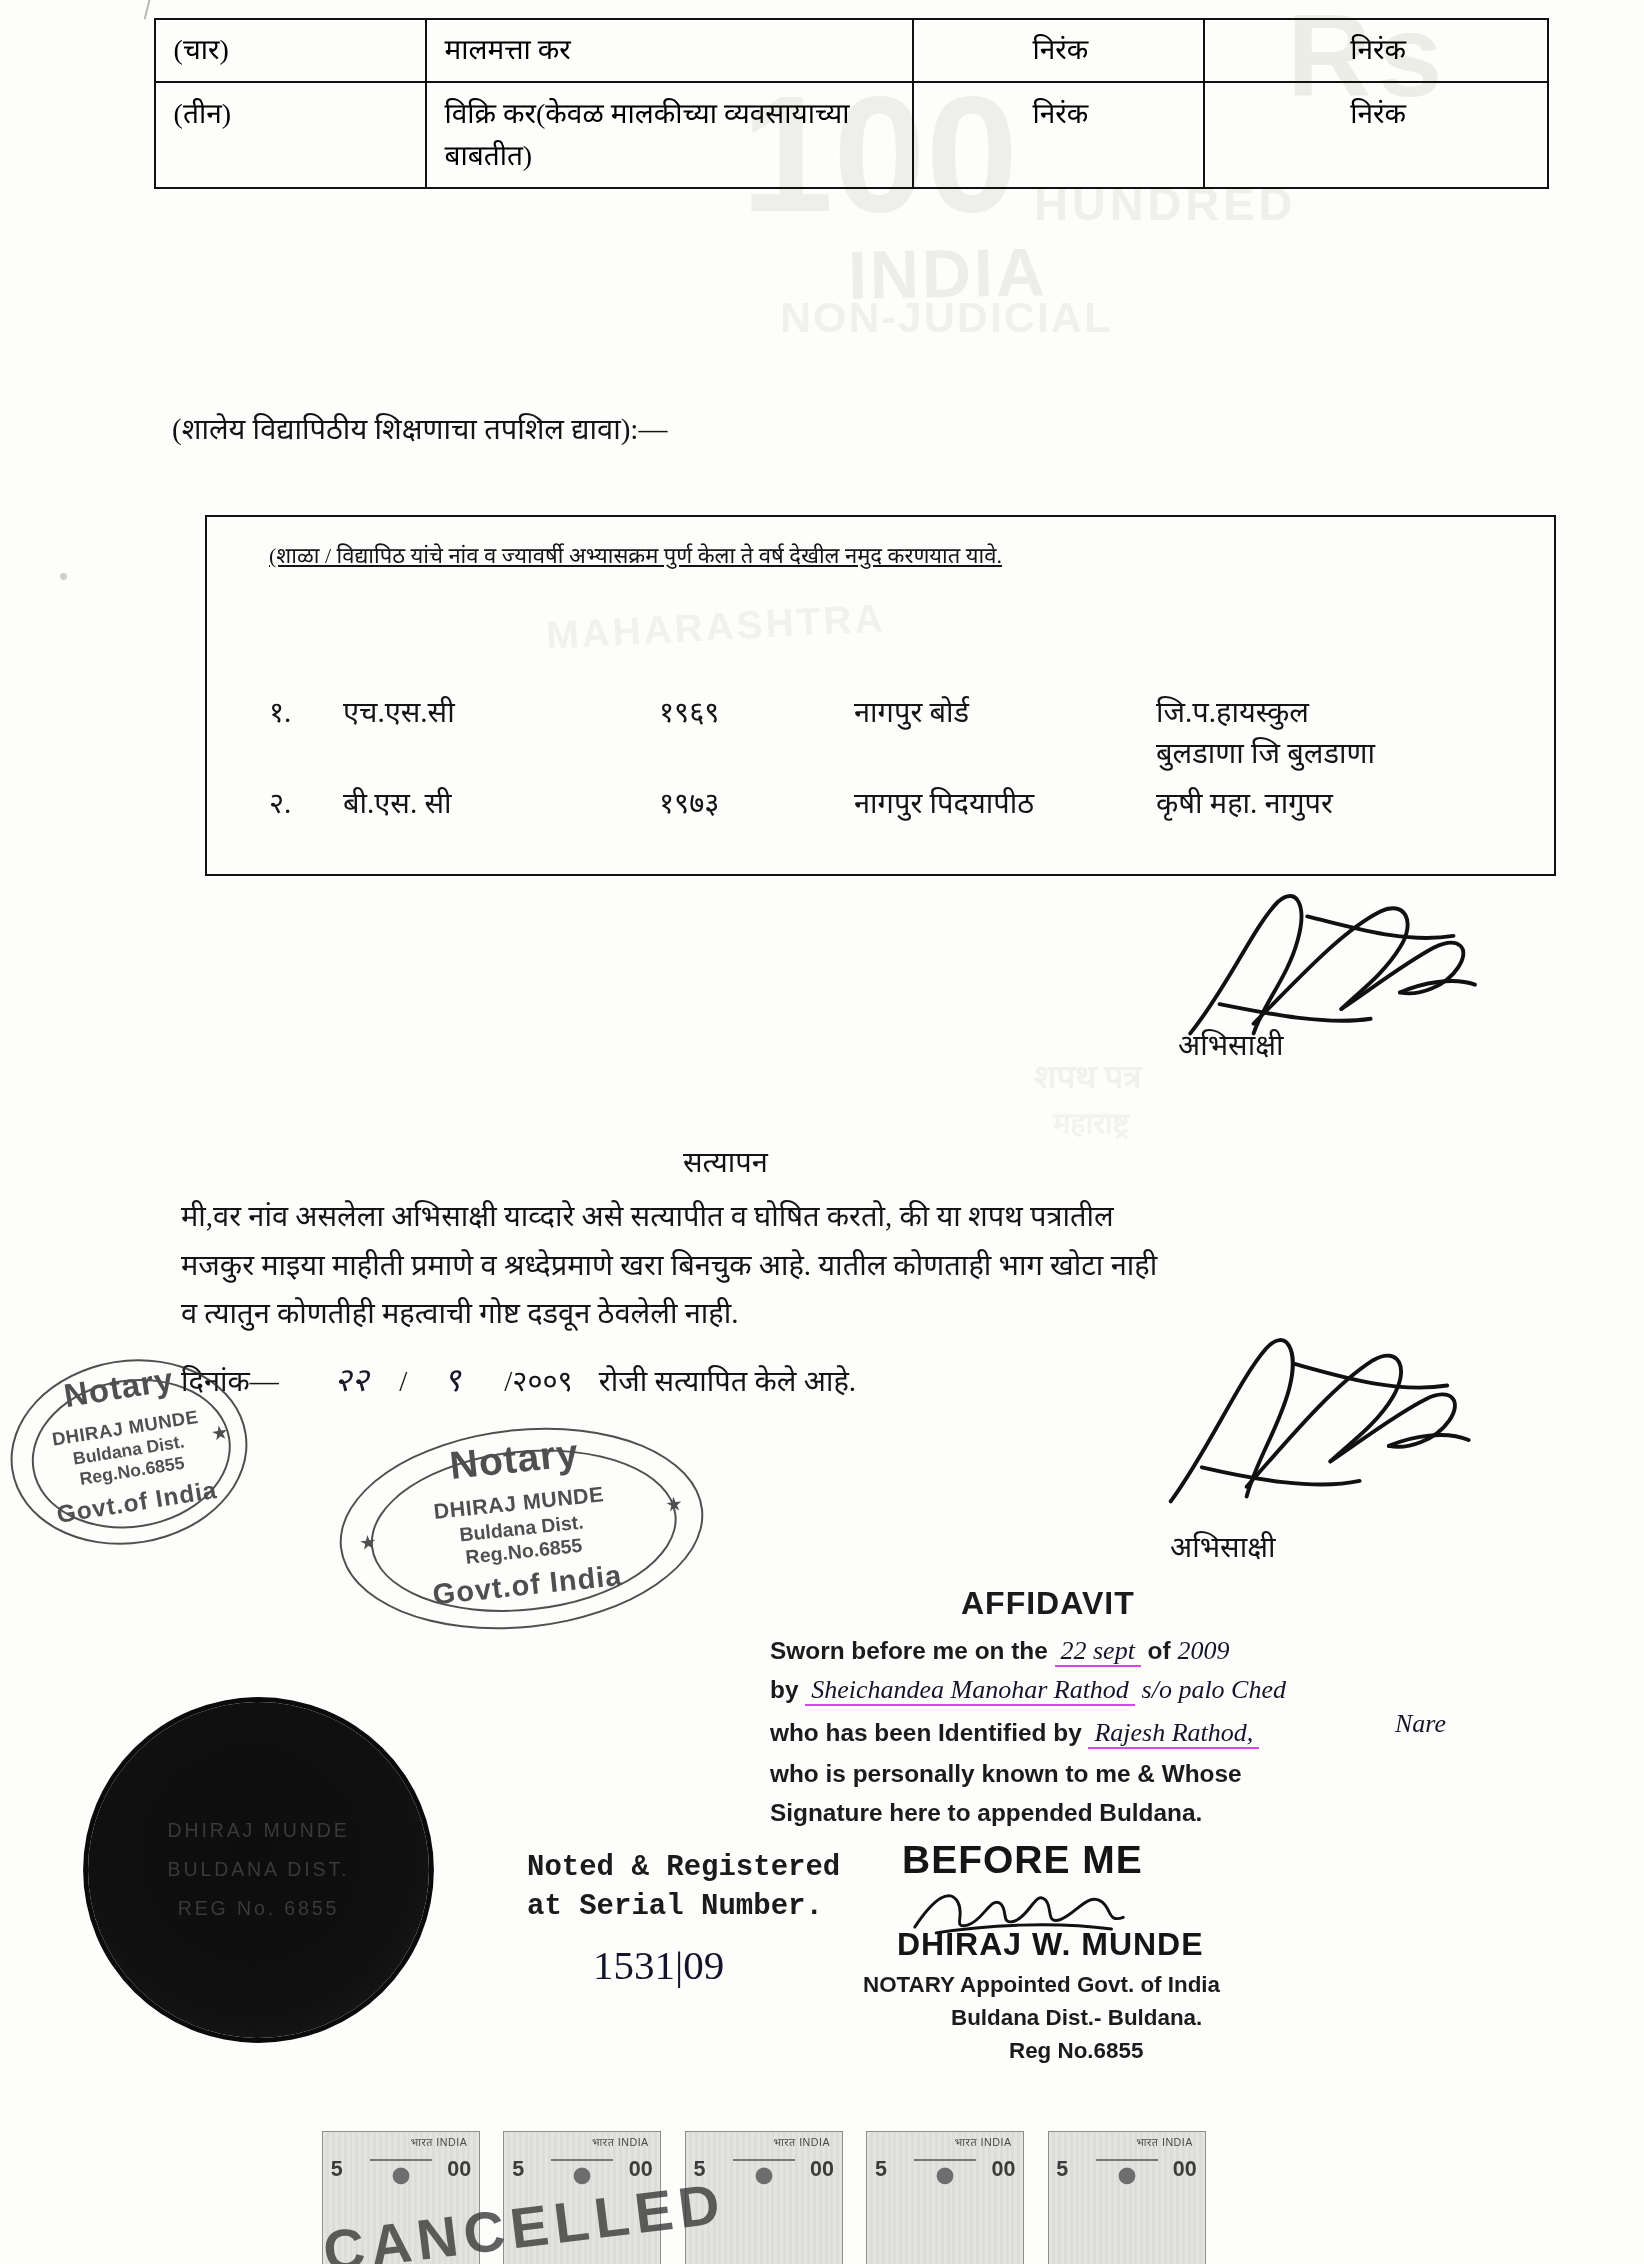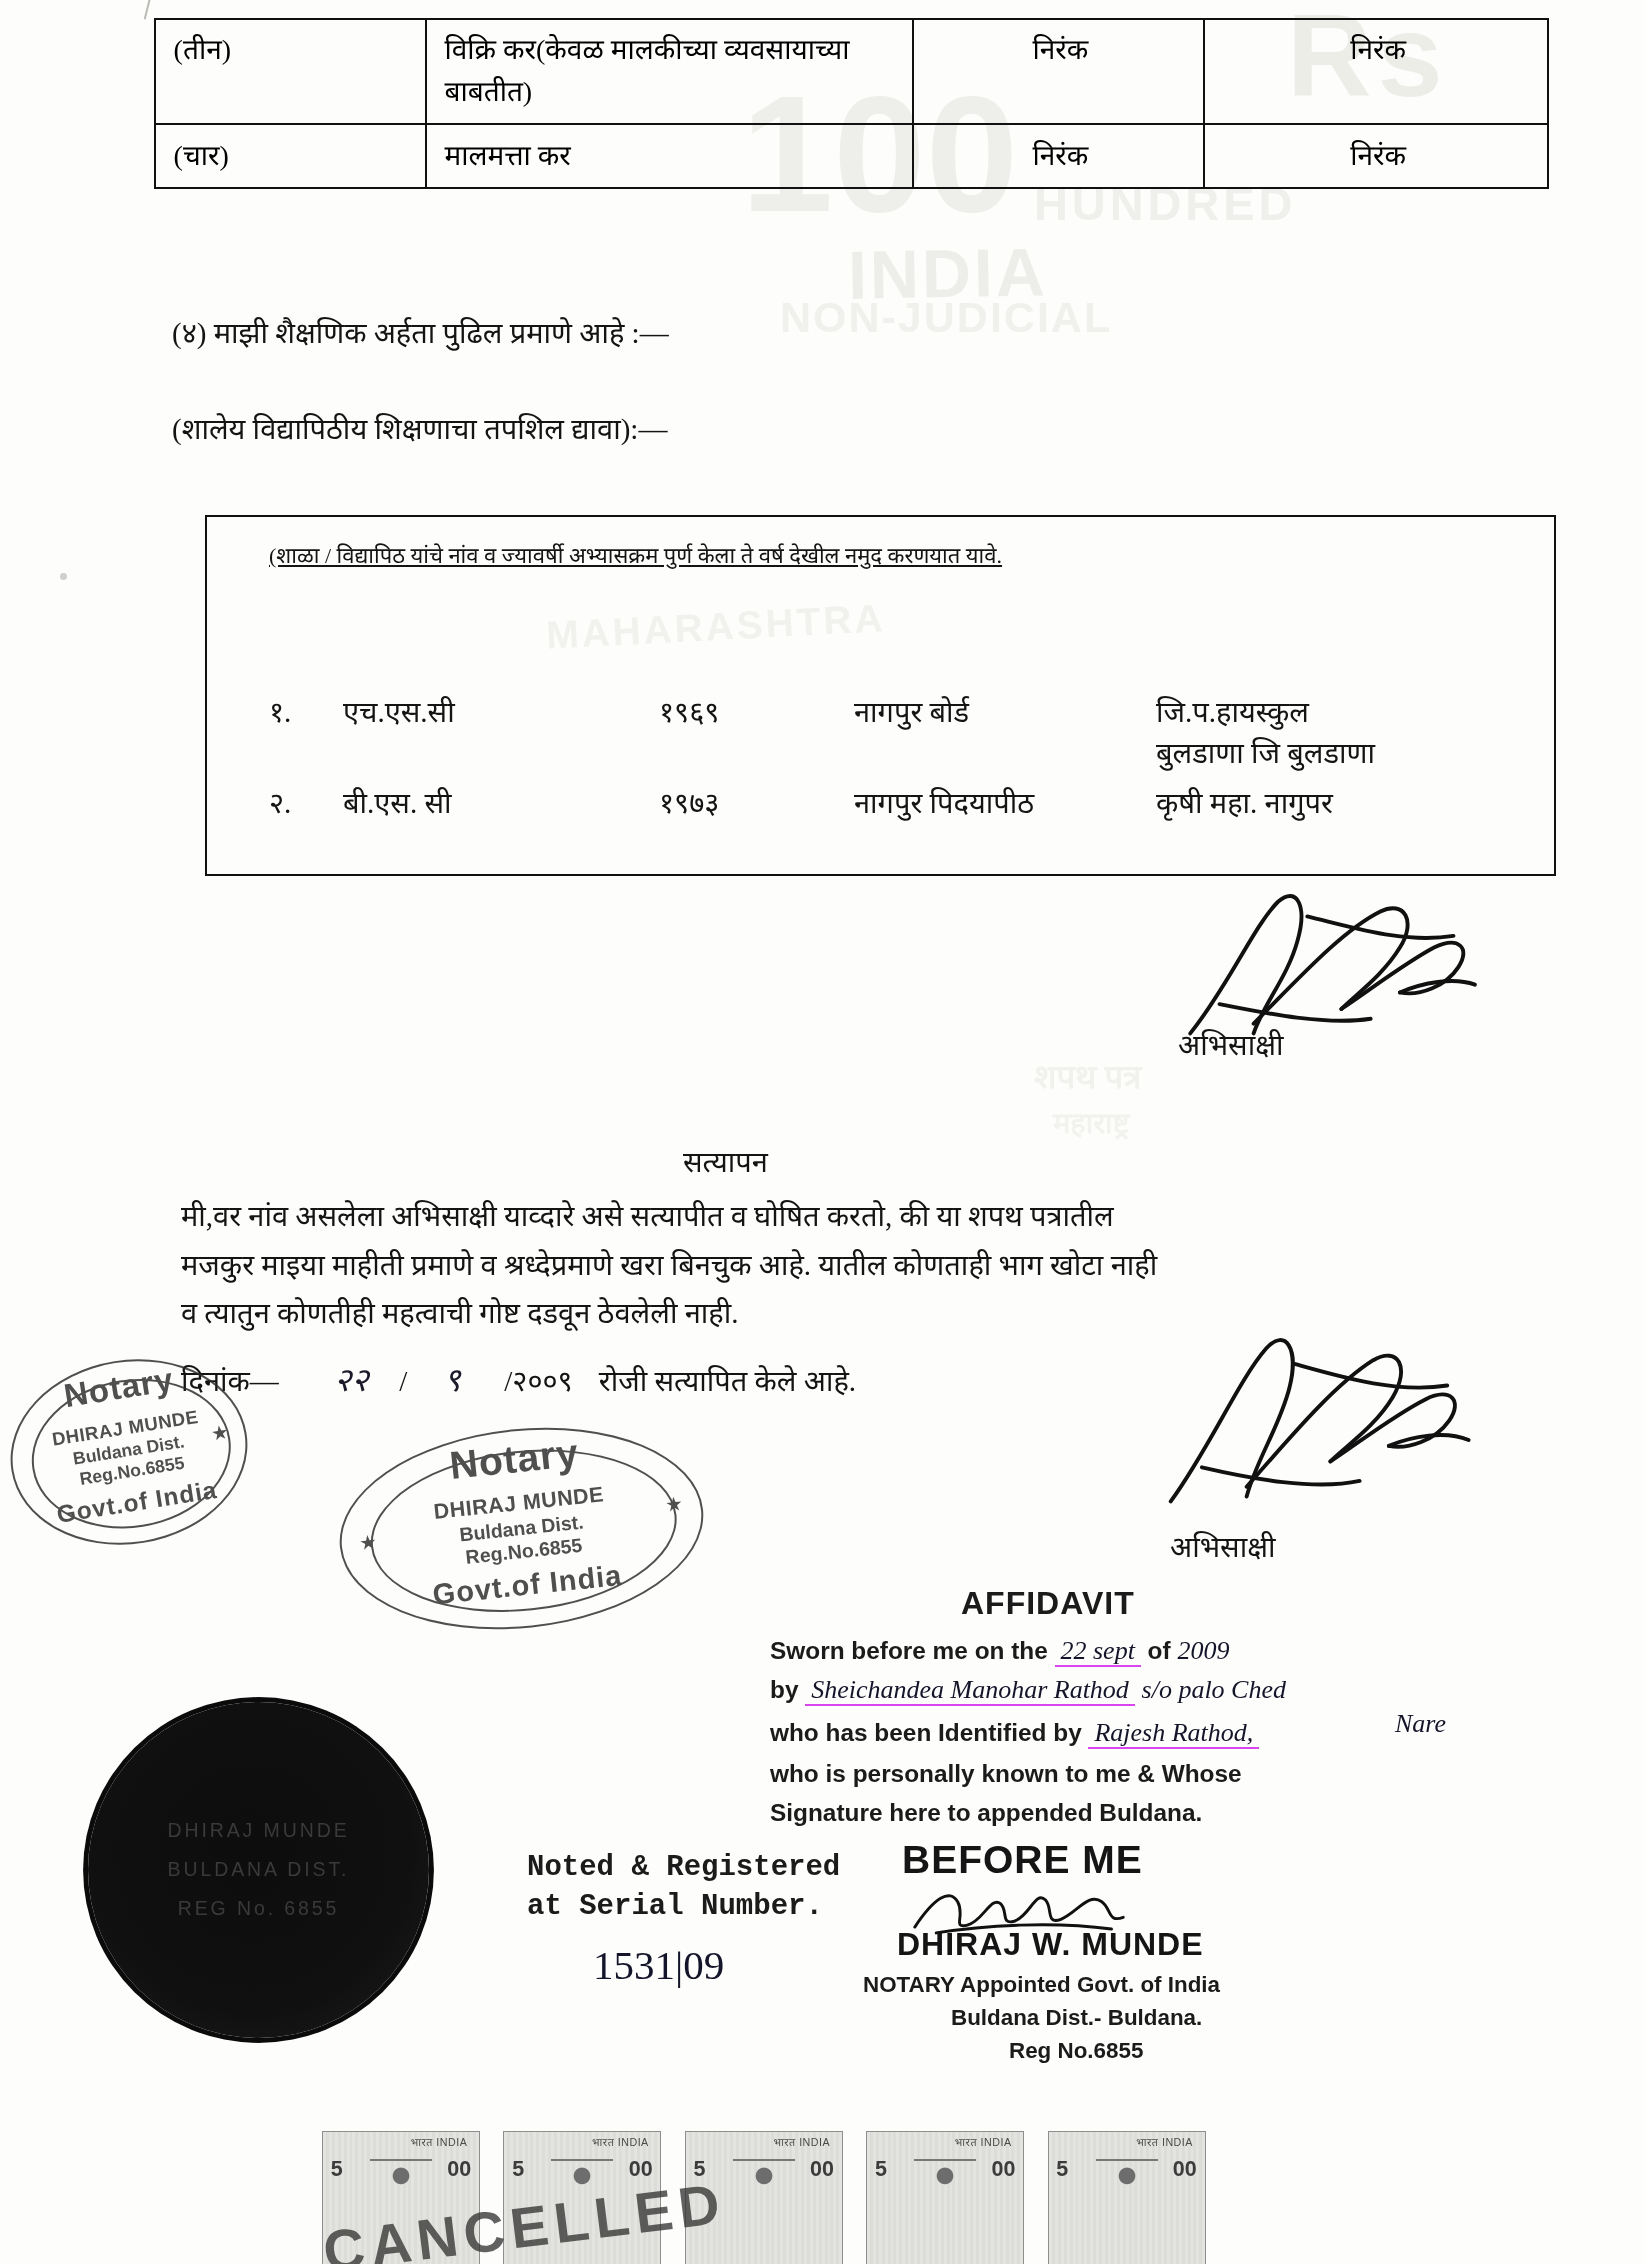--- a/index.html
+++ b/index.html
@@ -429,35 +429,34 @@
   <div class="bg-wm wm-mh">MAHARASHTRA</div>
   <div class="bg-wm wm-devan">शपथ पत्र</div>
   <div class="bg-wm wm-devan2">महाराष्ट्र</div>
 
   <div class="edge-top"></div>
   <div class="spot" style="left:60px; top:573px;"></div>
 
   <table class="top-table">
     <tbody>
         <tr>
+      <td class="c1">(चार)</td>
+      <td class="c2">मालमत्ता कर</td>
+      <td class="c3">निरंक</td>
+      <td class="c4">निरंक</td>
+    </tr>
+    <tr>
       <td class="c1">(तीन)</td>
       <td class="c2">विक्रि कर(केवळ मालकीच्या व्यवसायाच्या बाबतीत)</td>
       <td class="c3">निरंक</td>
       <td class="c4">निरंक</td>
     </tr>
-    <tr>
-      <td class="c1">(चार)</td>
-      <td class="c2">मालमत्ता कर</td>
-      <td class="c3">निरंक</td>
-      <td class="c4">निरंक</td>
-    </tr>
   </tbody>
     </table>
 
-  <div class="line q4">(४) माझी शैक्षणिक अर्हता पुढिल प्रमाणे आहे :—</div>
   <div class="line q4b">(शालेय विद्यापिठीय शिक्षणाचा तपशिल द्यावा):—</div>
 
   <div class="edu-box">
     <div class="edu-head">(शाळा / विद्यापिठ यांचे नांव व ज्यावर्षी अभ्यासक्रम पुर्ण केला ते वर्ष देखील नमुद करणयात यावे.</div>
 
     <div class="edu-row r1">
       <span class="sn">१.</span>
       <span class="deg">एच.एस.सी</span>
       <span class="yr">१९६९</span>
       <span class="brd">नागपुर बोर्ड</span>

